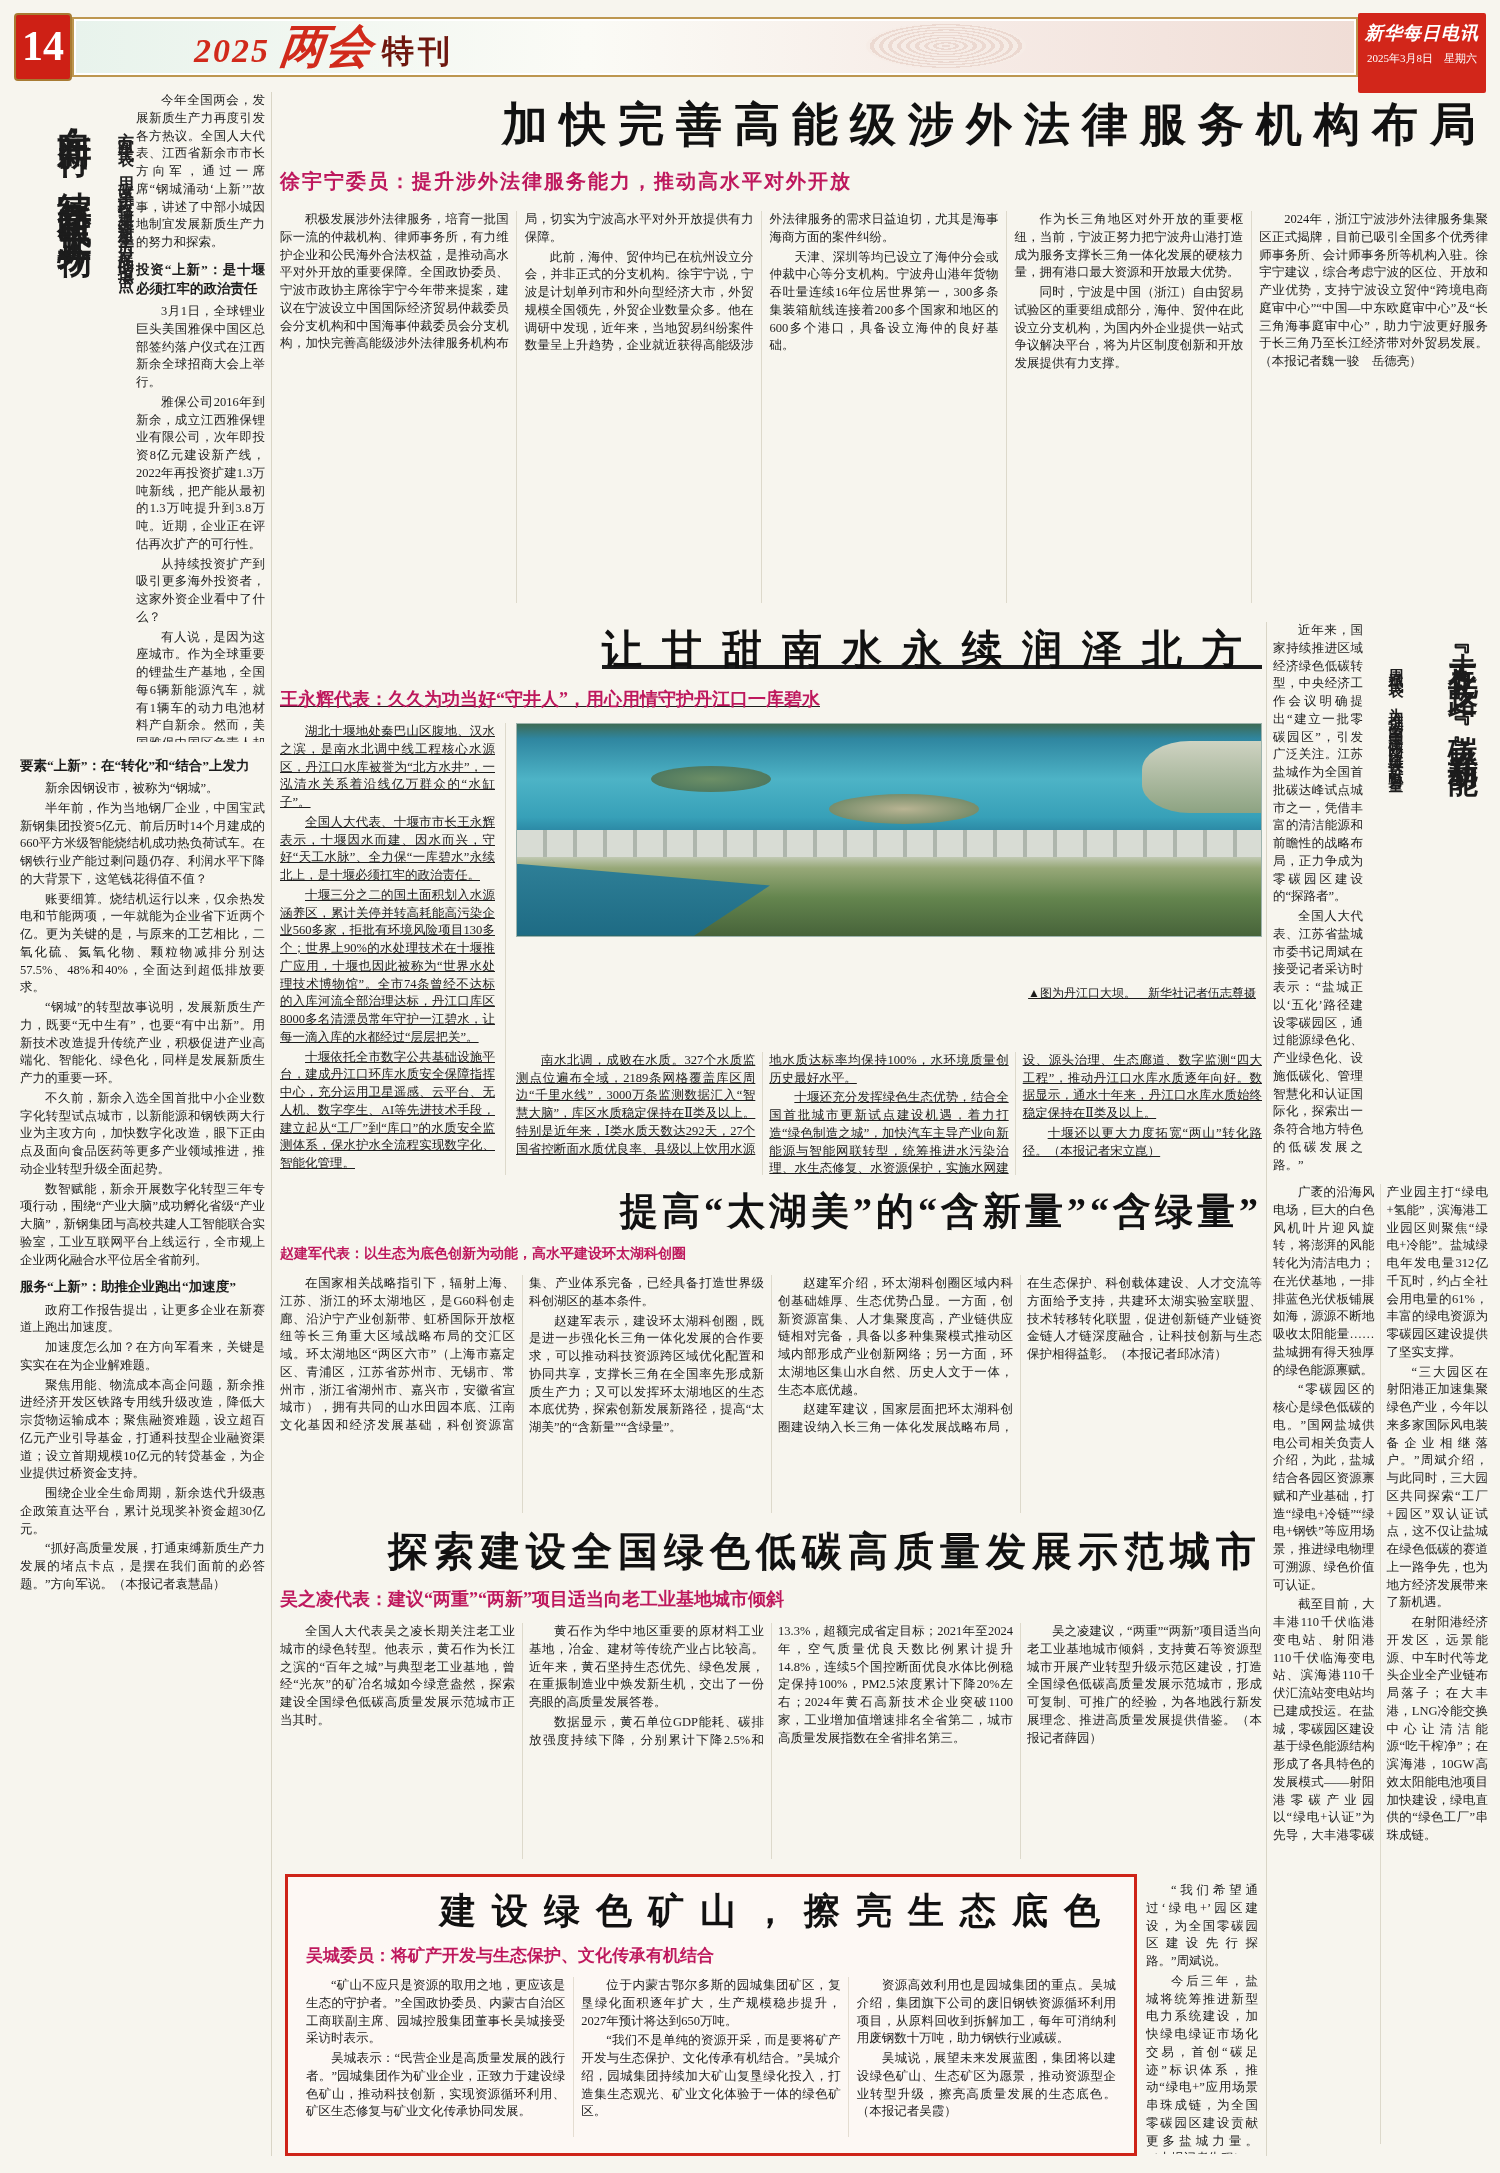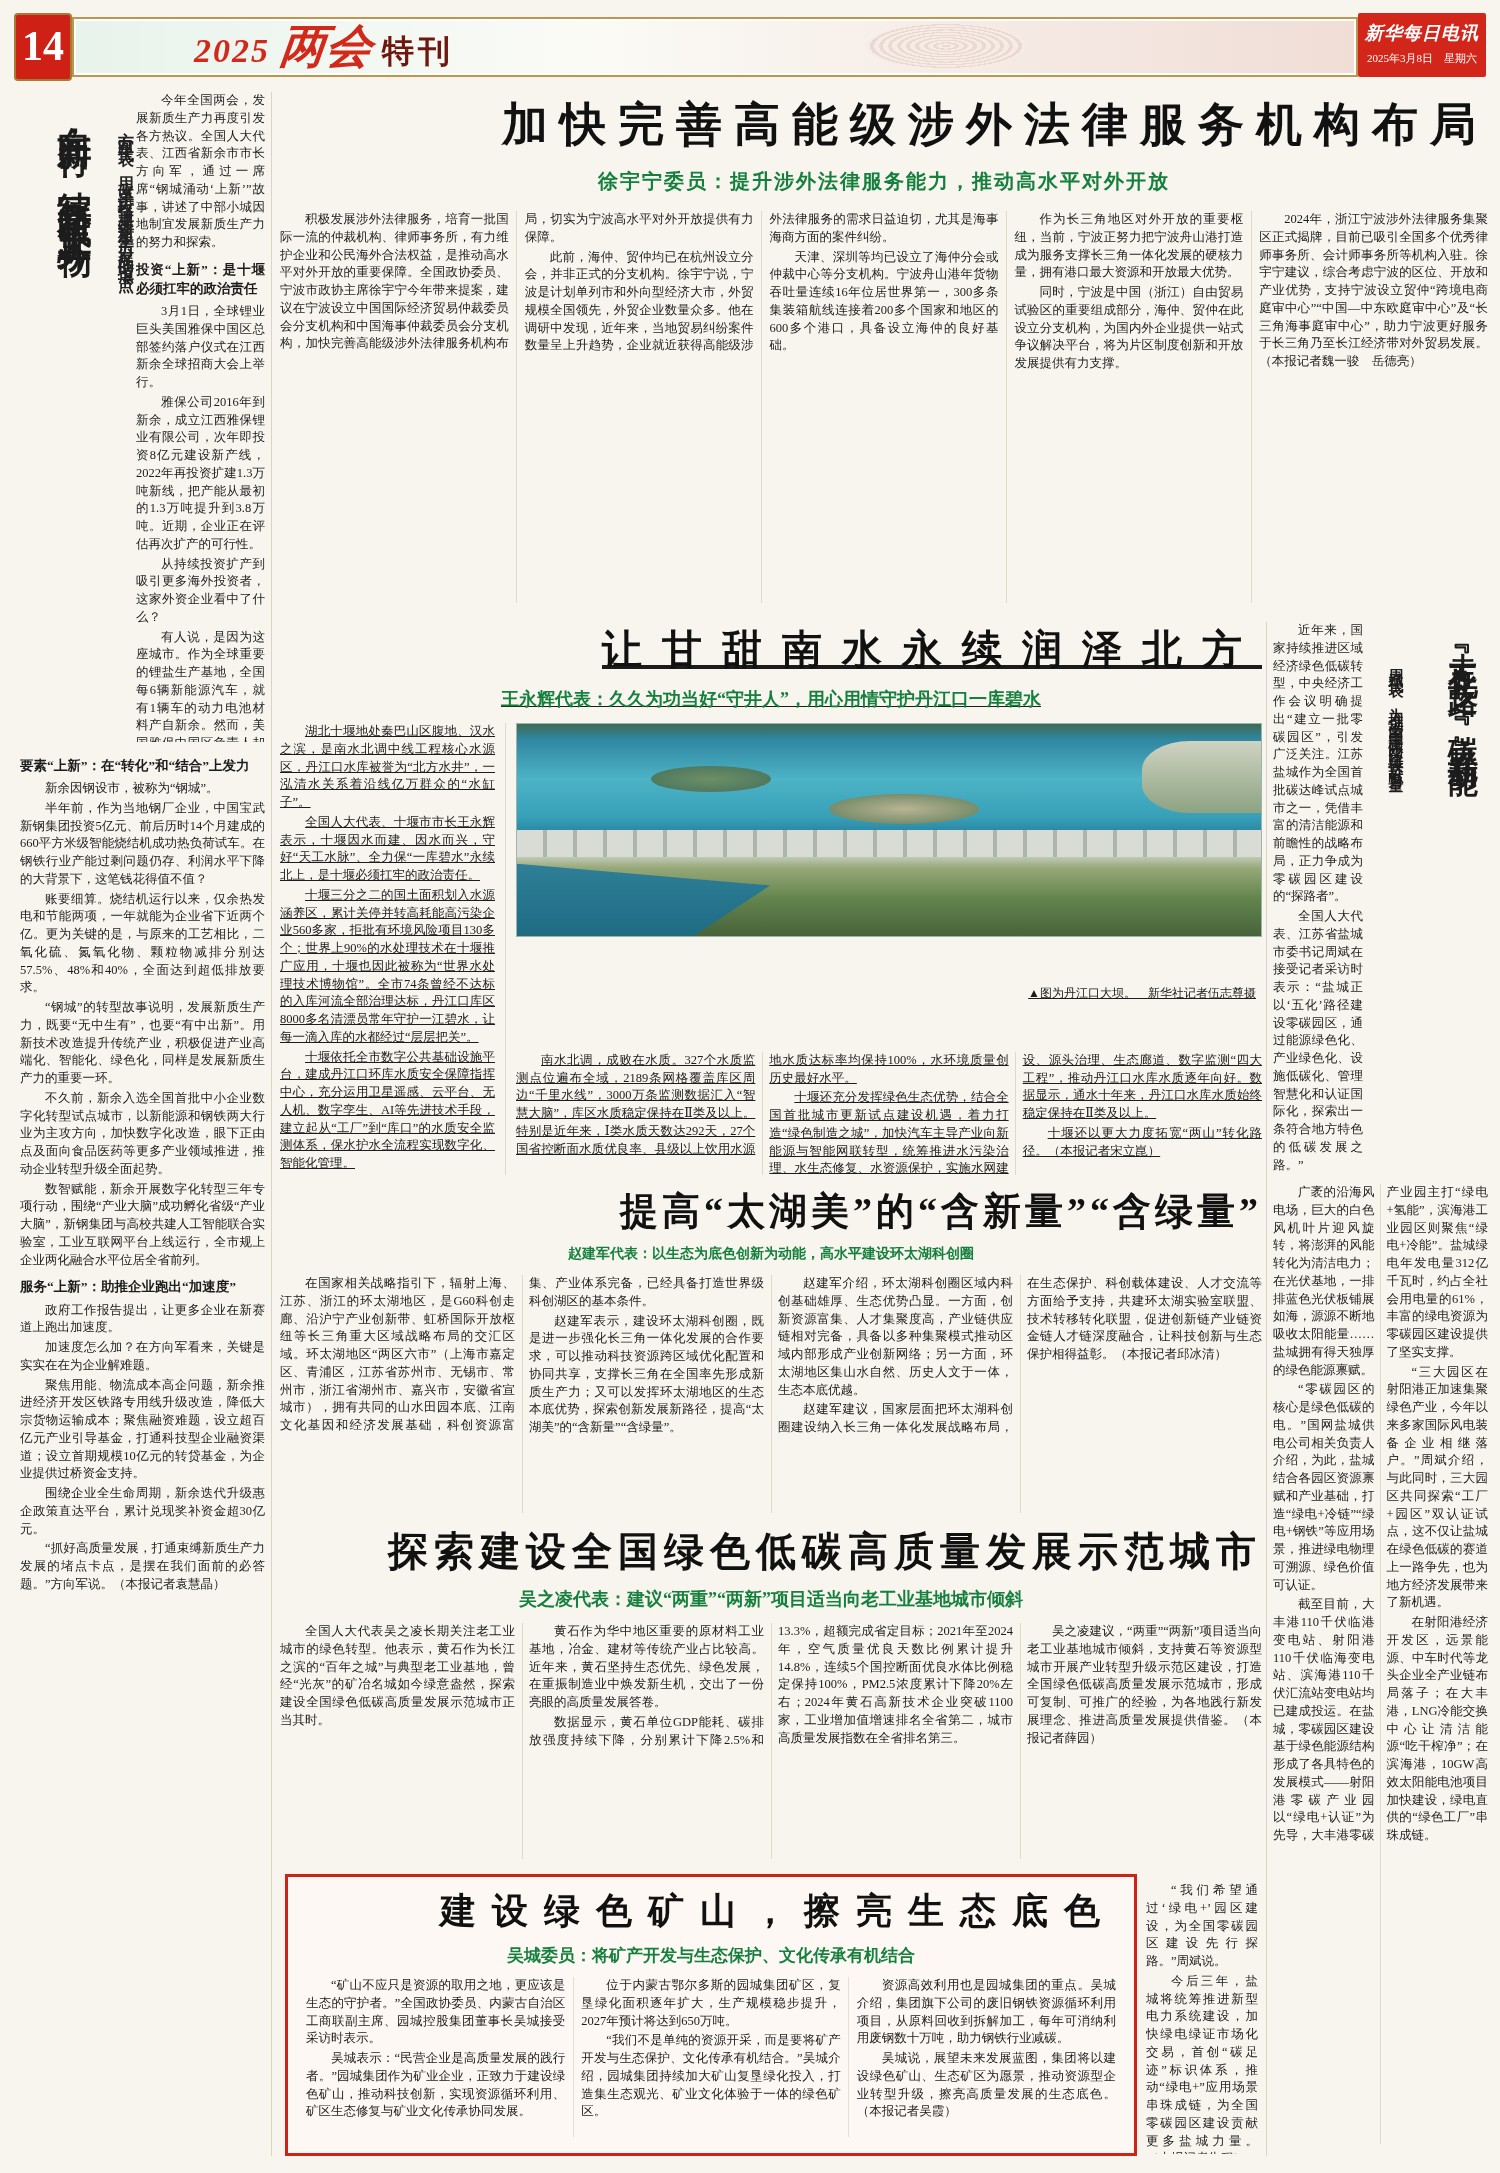--- a/index.html
+++ b/index.html
@@ -17,28 +17,28 @@
     border:2px solid #bd9750;box-shadow:0 0 0 2px #fff inset;
     background:linear-gradient(90deg,#e8f3ec,#fbfbf6 40%,#f6ebe6 70%,#f0ddd6);
     display:flex;align-items:center;}
   .banner-text{margin-left:120px;white-space:nowrap;}
   .banner-year{font-size:34px;font-weight:bold;font-style:italic;color:#d12a1b;letter-spacing:2px;}
   .banner-brand{font-size:46px;font-weight:900;font-style:italic;color:#d12a1b;margin:0 6px;
     transform:skewX(-6deg);display:inline-block;}
   .banner-suffix{font-size:32px;font-weight:900;color:#6e170f;letter-spacing:4px;}
   .banner-ornament{position:absolute;right:330px;top:4px;width:160px;height:46px;border-radius:50%;
     background:repeating-radial-gradient(ellipse at center,#e9d4cb 0 4px,#f6ece6 4px 9px);opacity:.8;}
-  .masthead{position:absolute;left:1358px;top:13px;width:128px;height:64px;background:#d2261a;
+  .masthead{position:absolute;left:1358px;top:13px;width:128px;height:80px;background:#d2261a;
     color:#fff;text-align:center;border-radius:2px;padding-top:8px;box-sizing:border-box;}
   .masthead-name{font-size:18px;font-weight:bold;font-style:italic;letter-spacing:1px;}
   .masthead-date{font-size:11px;margin-top:6px;}
 
   
   .hl{font-weight:900;text-align:right;color:#111;}
-  .sub{font-weight:bold;text-align:center;color:#15803d;}
+  .sub{font-weight:bold;color:#be185d;}
 
   
   .xinyu{position:absolute;left:20px;top:92px;width:252px;height:2064px;
     border-right:1px solid #d9d5c6;padding-right:6px;box-sizing:border-box;}
   .xy-top{height:650px;display:flex;overflow:hidden;}
   .xy-head{writing-mode:vertical-rl;font-size:34px;font-weight:900;width:74px;
     letter-spacing:6px;line-height:1.15;padding-top:8px;}
   .xy-sub{writing-mode:vertical-rl;font-size:16px;font-weight:bold;width:42px;
     letter-spacing:5px;padding-top:26px;color:#222;}
   .xy-intro{flex:1;overflow:hidden;}

